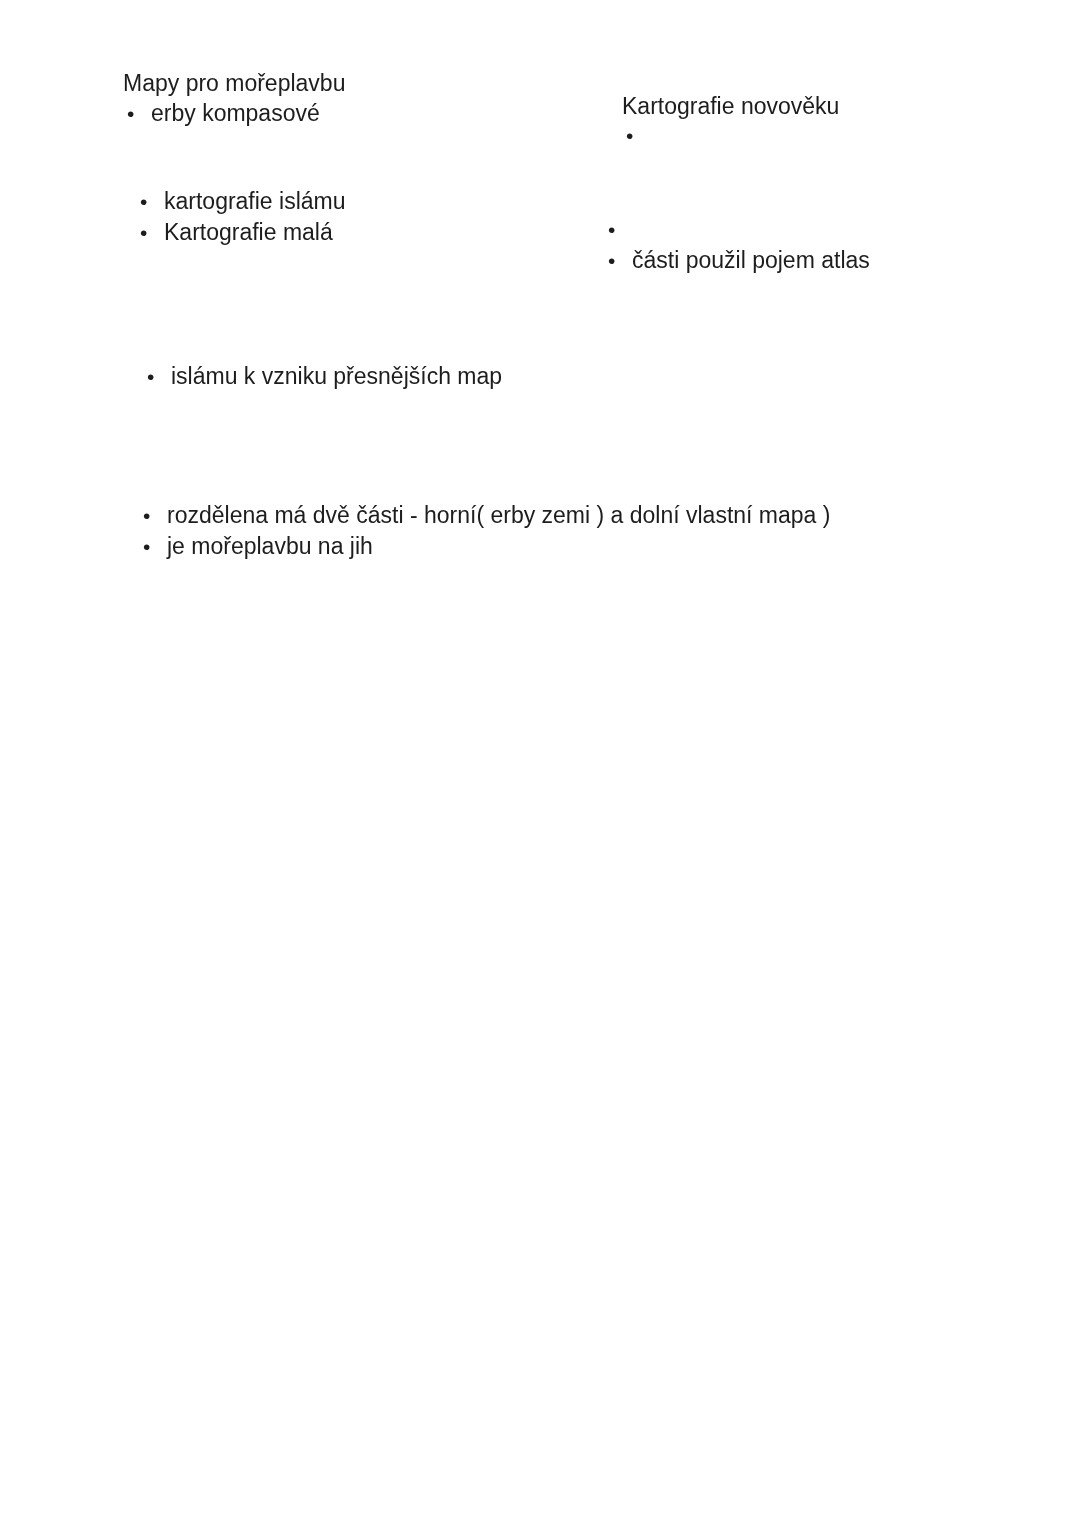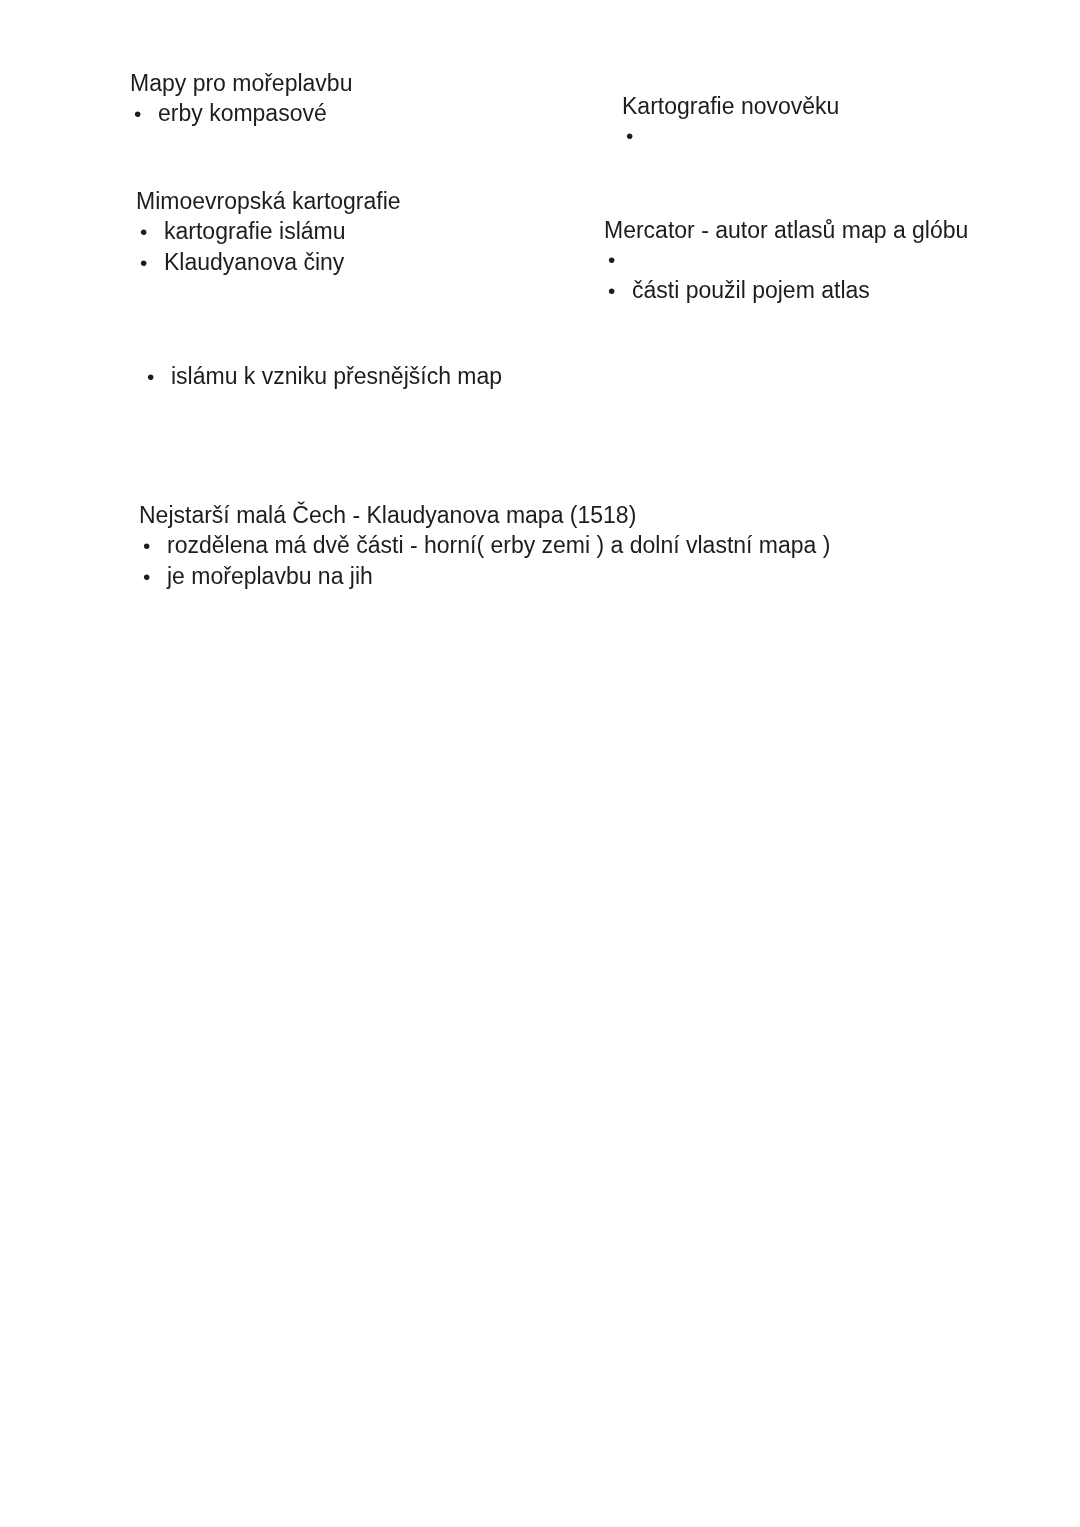--- a/index.html
+++ b/index.html
@@ -36,21 +36,21 @@
   }
   .bullet-dot {
     width: 24px;
     flex: 0 0 24px;
     font-size: 21px;
   }
   .bullet-text {
     white-space: pre;
   }
   
-  .sec-a { left: 130px; top: 68px;  }
+  .sec-a { left: 123px; top: 68px;  }
   .sec-b { left: 622px; top: 68px; margin-top: 23px;  }
   .sec-c { left: 136px; top: 186px; }
   .sec-d { left: 604px; top: 215px; }
   .sec-e { left: 143px; top: 361px; }
   .sec-f { left: 139px; top: 500px; }
 </style>
 </head>
 <body>
 
 <div class="page">
@@ -69,35 +69,33 @@
     <div class="section-title">Kartografie novověku</div>
     <ul class="bullet-list">
       <li class="bullet-item">
         <span class="bullet-dot">•</span>
         <span class="bullet-text"></span>
       </li>
     </ul>
   </div>
 
   <div class="note-section sec-c">
-    <div class="section-title">Mimoevropská kartografie</div>
     <ul class="bullet-list">
       <li class="bullet-item">
         <span class="bullet-dot">•</span>
         <span class="bullet-text">kartografie islámu</span>
       </li>
       <li class="bullet-item">
         <span class="bullet-dot">•</span>
-        <span class="bullet-text">Klaudyanova činy</span>
+        <span class="bullet-text">Kartografie malá</span>
       </li>
     </ul>
   </div>
 
   <div class="note-section sec-d">
-    <div class="section-title">Mercator - autor atlasů map a glóbu</div>
     <ul class="bullet-list">
       <li class="bullet-item">
         <span class="bullet-dot">•</span>
       </li>
       <li class="bullet-item">
         <span class="bullet-dot">•</span>
         <span class="bullet-text">části použil pojem atlas</span>
       </li>
     </ul>
   </div>
@@ -105,21 +103,20 @@
   <div class="note-section sec-e">
     <ul class="bullet-list">
       <li class="bullet-item">
         <span class="bullet-dot">•</span>
         <span class="bullet-text">islámu k vzniku přesnějších map</span>
       </li>
     </ul>
   </div>
 
   <div class="note-section sec-f">
-    <div class="section-title">Nejstarší malá Čech - Klaudyanova mapa (1518)</div>
     <ul class="bullet-list">
       <li class="bullet-item">
         <span class="bullet-dot">•</span>
         <span class="bullet-text">rozdělena má dvě části - horní( erby zemi ) a dolní vlastní mapa )</span>
       </li>
       <li class="bullet-item">
         <span class="bullet-dot">•</span>
         <span class="bullet-text">je mořeplavbu na jih</span>
       </li>
     </ul>

